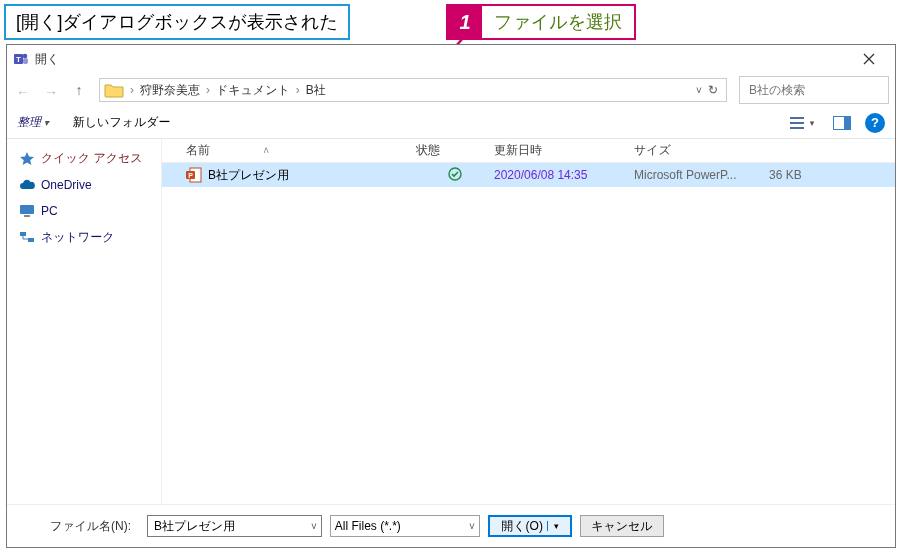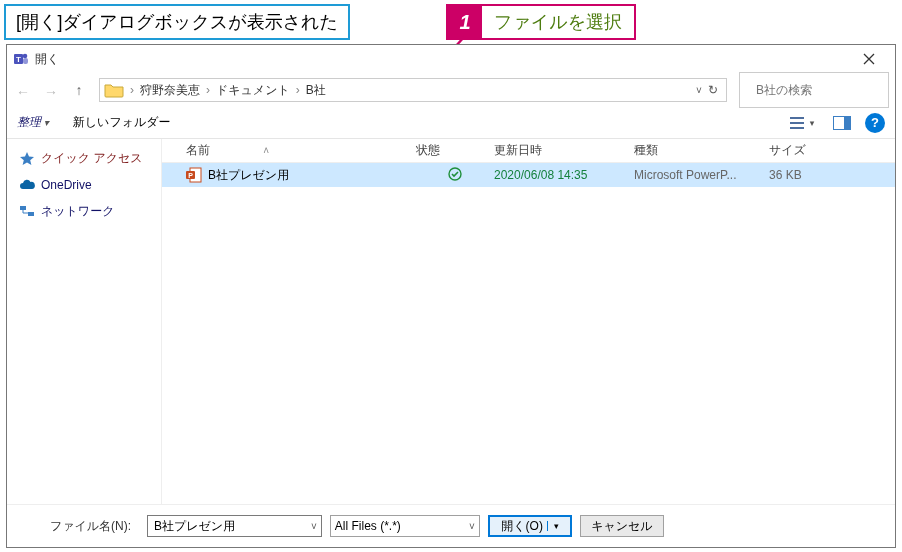--- a/index.html
+++ b/index.html
@@ -119,23 +119,23 @@
   }
   .breadcrumb .sep { color:#888; padding:0 2px;}
   .breadcrumb-ctrl {
     display:flex;
     align-items:center;
     margin-left:auto;
     gap:2px;
     color:#555;
   }
   .searchbox {
-    width: 150px; height:36px;
+    width: 150px; height:28px;
     border:1px solid #ccc;
-    padding: 0 14px;
+    padding: 0 7px;
     color:#888;
     display:flex; align-items:center;
   }
   .searchbox input{
     border:none; outline:none; width:100%; font-size:12px; color:#888;
     background:transparent;
   }
 
   .toolbar {
     height: 32px;
@@ -369,38 +369,46 @@
         <span class="navicon">
           <svg viewBox="0 0 16 16">
               <path d="M4 12a3 3 0 0 1 0-6 4 4 0 0 1 7.5-1A3 3 0 0 1 13 12Z" fill="#0a64a4"></path>
             </svg>
         </span>
         <span>OneDrive</span>
       </div>
       <div class="navitem">
         <span class="navicon">
           <svg viewBox="0 0 16 16">
+              <rect x="1" y="2" width="14" height="9" rx="1" fill="#3b7fc4"></rect>
+              <rect x="5" y="12" width="6" height="2" fill="#888"></rect>
+            </svg>
+        </span>
+        <span>PC</span>
+      </div>
+      <div class="navitem">
+        <span class="navicon">
+          <svg viewBox="0 0 16 16">
               <rect x="1" y="2" width="6" height="4" fill="#3b7fc4"></rect>
               <rect x="9" y="8" width="6" height="4" fill="#3b7fc4"></rect>
               <path d="M4 6v3h8V8" stroke="#3b7fc4" fill="none"></path>
             </svg>
         </span>
         <span>ネットワーク</span>
       </div>
     </div>
 
     <div class="listpane">
       <div class="colheaders">
         <div class="col-name">
           <span>名前</span>
           <span class="sort">˄</span>
         </div>
         <div class="col-status">状態</div>
         <div class="col-date">更新日時</div>
-        <div class="col-kind">種類</div>
         <div class="col-size">サイズ</div>
       </div>
 
       <div class="filerow">
         <div class="col-name" style="display:flex;align-items:center;">
           <span class="fileicon">
             <svg viewBox="0 0 16 16">
                 <rect x="4" y="1" width="11" height="14" fill="#fff" stroke="#c74b1f"></rect>
                 <rect x="0" y="4" width="9" height="8" rx="1" fill="#c74b1f"></rect>
                 <text x="4.5" y="10.5" text-anchor="middle" font-size="7" fill="#fff" font-family="Arial" font-weight="bold">P</text>
@@ -409,21 +417,21 @@
           <span>B社プレゼン用</span>
         </div>
         <div class="col-status" style="display:flex;justify-content:center;">
           <span>
             <svg width="14" height="14" viewBox="0 0 14 14">
                 <circle cx="7" cy="7" r="6" fill="none" stroke="#1f8f3b" stroke-width="1.4"></circle>
                 <path d="M4 7l2 2 4-4" fill="none" stroke="#1f8f3b" stroke-width="1.6"></path>
               </svg>
           </span>
         </div>
-        <div class="col-date" style="color:#15803d;">2020/06/08 14:35</div>
+        <div class="col-date" style="color:#6d28d9;">2020/06/08 14:35</div>
         <div class="col-kind" style="color:#666;">Microsoft PowerP...</div>
         <div class="col-size" style="color:#666;">36 KB</div>
       </div>
     </div>
   </div>
 
   <div class="footer">
     <div class="fn-row">
       <div class="fn-label">ファイル名(N):</div>
       <div class="fn-input">

